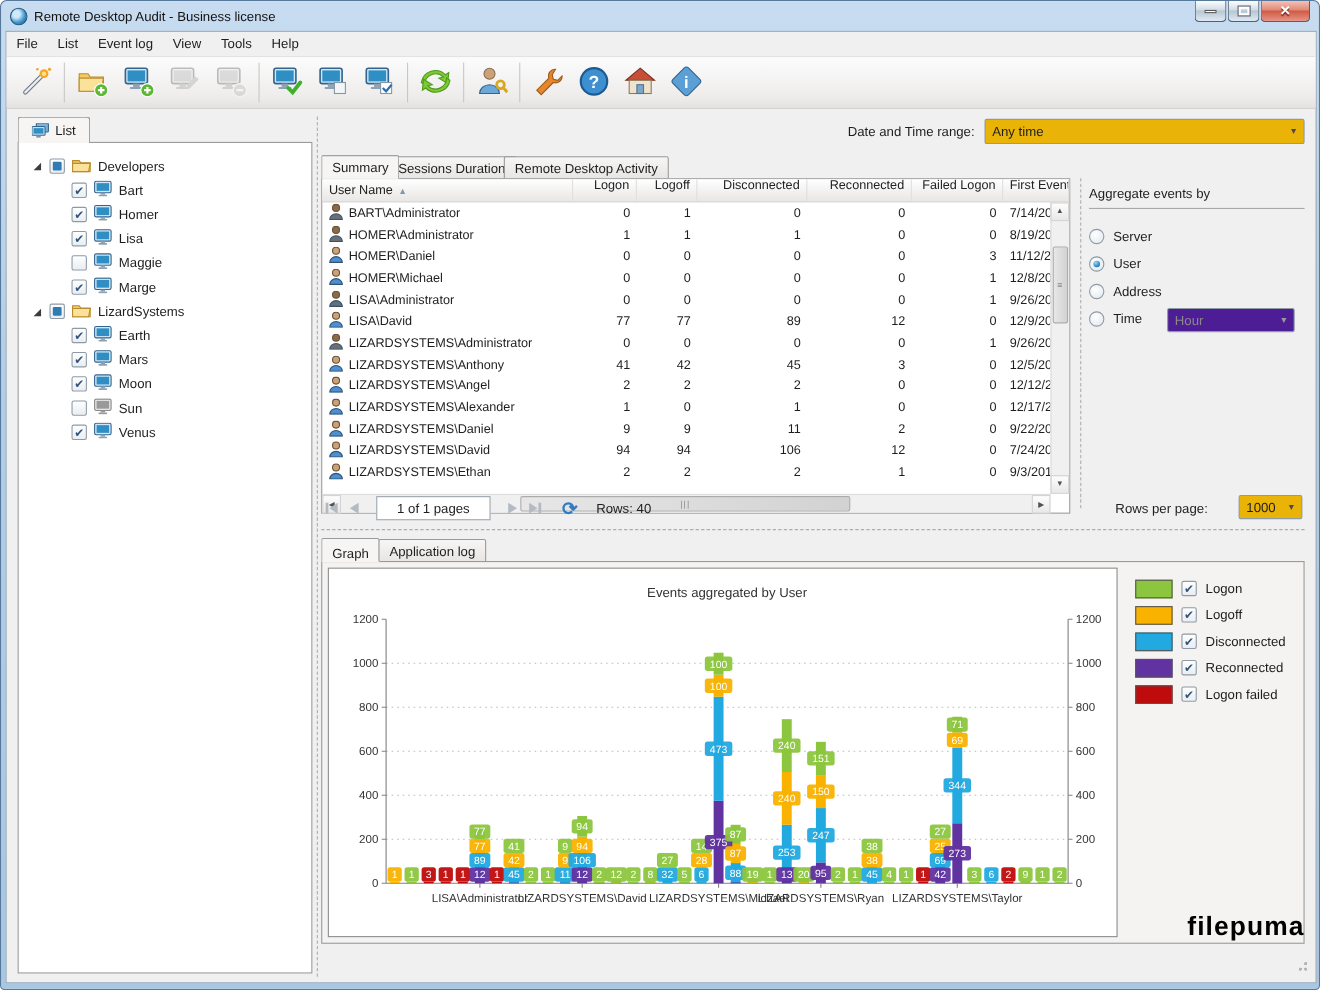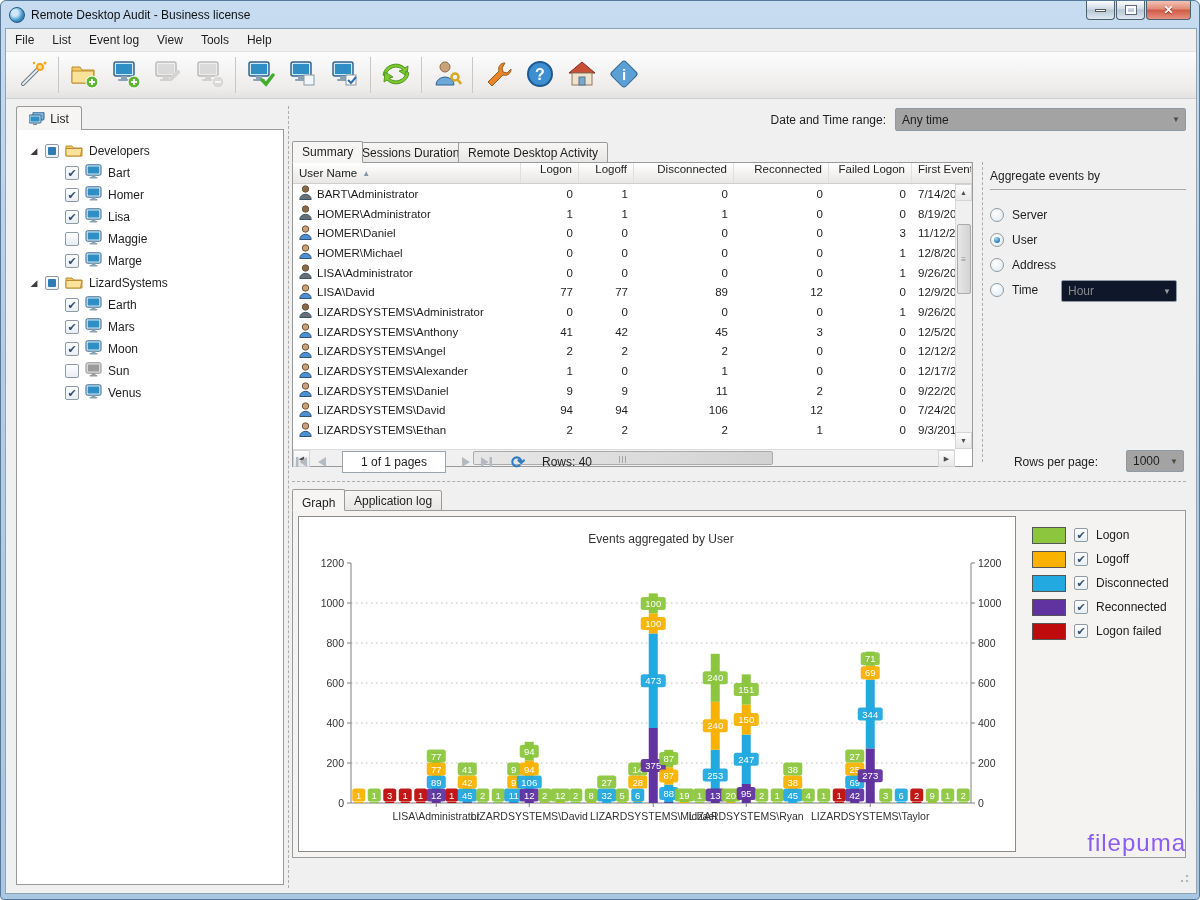--- a/index.html
+++ b/index.html
@@ -43,21 +43,21 @@
   .tree-row { height:22px; display:flex; align-items:center; gap:6px; }
   .tw-arrow { width:10px; font-size:9px; color:#3c3c3c; text-align:center; }
   .cb { width:14px; height:14px; background:linear-gradient(180deg,#fefefe,#e9eef2); border:1px solid #8e9aa5; border-radius:2px;
        display:flex; align-items:center; justify-content:center; font-size:11px; color:#31537a; }
   .cb.partial::after { content:""; width:8px; height:8px; background:#2f7cb5; display:block; border-radius:1px; }
   .dotted-vline { position:absolute; border-left:1px dashed #adadad; }
   .dotted-hline { position:absolute; border-top:1px dashed #adadad; }
 
   
   .filter-label { position:absolute; left:690px; top:84px; width:190px; text-align:right; }
-  .combo { position:absolute; background:#a3a3a3; border:1px solid #8e9aa5; border-radius:2px; display:flex; align-items:center; padding:0 6px; }
+  .combo { position:absolute; background:#eab308; border:1px solid #8e9aa5; border-radius:2px; display:flex; align-items:center; padding:0 6px; }
   .combo .arrow { position:absolute; right:5px; font-size:8px; color:#4a4a4a; }
   #dt-combo { left:889px; top:79px; width:291px; height:23px; }
 
   
   .tab { position:absolute; height:21px; border:1px solid #9a9a9a; background:linear-gradient(180deg,#f7f6f5,#e8e6e4); display:flex; align-items:center; justify-content:center; padding:0 9px; border-radius:2px 2px 0 0; }
   .tab.active { background:#f6f5f4; border-bottom:1px solid #f6f5f4; z-index:3; height:22px; }
 
   
   .grid-wrap { position:absolute; left:286px; top:133px; width:681px; height:305px; background:#fff; border:1px solid #9a9a9a; }
   .grid-head { display:flex; height:21px; background:linear-gradient(180deg,#ffffff,#f1f0ef 60%,#e8e7e6); border-bottom:1px solid #cfcfcf; }
@@ -77,39 +77,39 @@
     display:flex; align-items:center; justify-content:center; color:#8a8a8a; font-size:8px; letter-spacing:1px; }
 
   
   .agg { position:absolute; left:984px; top:140px; width:196px; }
   .agg h4 { font-weight:normal; font-size:12px; margin-bottom:6px; }
   .agg hr { border:none; border-top:1px solid #a9a9a9; margin-bottom:12px; }
   .radio-row { display:flex; align-items:center; gap:8px; height:25px; }
   .radio { width:14px; height:14px; border-radius:50%; border:1px solid #8e9aa5; background:radial-gradient(circle at 40% 35%,#fff,#dfe7ee); position:relative; }
   .radio.sel::after { content:""; position:absolute; left:3px; top:3px; width:6px; height:6px; border-radius:50%;
      background:radial-gradient(circle at 35% 30%,#9fd8f5,#1f7fbf 70%,#115a8c); }
-  #hour-combo { left:1055px; top:251px; width:116px; height:22px; color:#8a8a8a; background:#0f172a; }
+  #hour-combo { left:1055px; top:251px; width:116px; height:22px; color:#8a8a8a; background:#4c1d95; }
   #hour-combo .arrow { color:#9a9a9a; }
 
   
   .pager { position:absolute; left:286px; top:420px; width:894px; height:26px; display:flex; align-items:center; }
   .pg-ico { width:20px; height:20px; display:flex; align-items:center; justify-content:center; }
   .pg-box { width:104px; height:22px; border:1px solid #9aa4ad; background:#fff; display:flex; align-items:center; justify-content:center; margin:0 10px; }
   .rows-label { margin-left:14px; }
   .rpp-label { position:absolute; right:88px; }
   #rpp-combo { left:1120px; top:421px; width:58px; height:22px; position:absolute; }
 
   
   .graph-outer { position:absolute; left:286px; top:481px; width:894px; height:348px; border:1px solid #9a9a9a; background:#f4f3f2; }
   .chart-box { position:absolute; left:292px; top:487px; width:718px; height:336px; background:#fff; border:1px solid #8b8b8b; z-index:2; }
   .legend { position:absolute; left:1026px; top:494px; z-index:2; }
   .leg-row { display:flex; align-items:center; gap:8px; height:24px; }
   .leg-swatch { width:34px; height:17px; border:1px solid #555; }
 
-  .watermark { position:absolute; right:10px; bottom:36px; font-size:24px; color:#8b5cf6; letter-spacing:1px; }
+  .watermark { position:absolute; right:10px; bottom:36px; font-size:24px; color:#000000; letter-spacing:1px;font-weight:bold; }
   .grip { position:absolute; right:7px; bottom:10px; width:12px; height:12px;
     background:
       radial-gradient(circle at 10px 10px,#b5b5b5 1.3px,transparent 1.6px),
       radial-gradient(circle at 10px 5px,#b5b5b5 1.3px,transparent 1.6px),
       radial-gradient(circle at 5px 10px,#b5b5b5 1.3px,transparent 1.6px); }
 
   svg text { font-family:"Liberation Sans", sans-serif; }
 </style>
 </head>
 <body>

